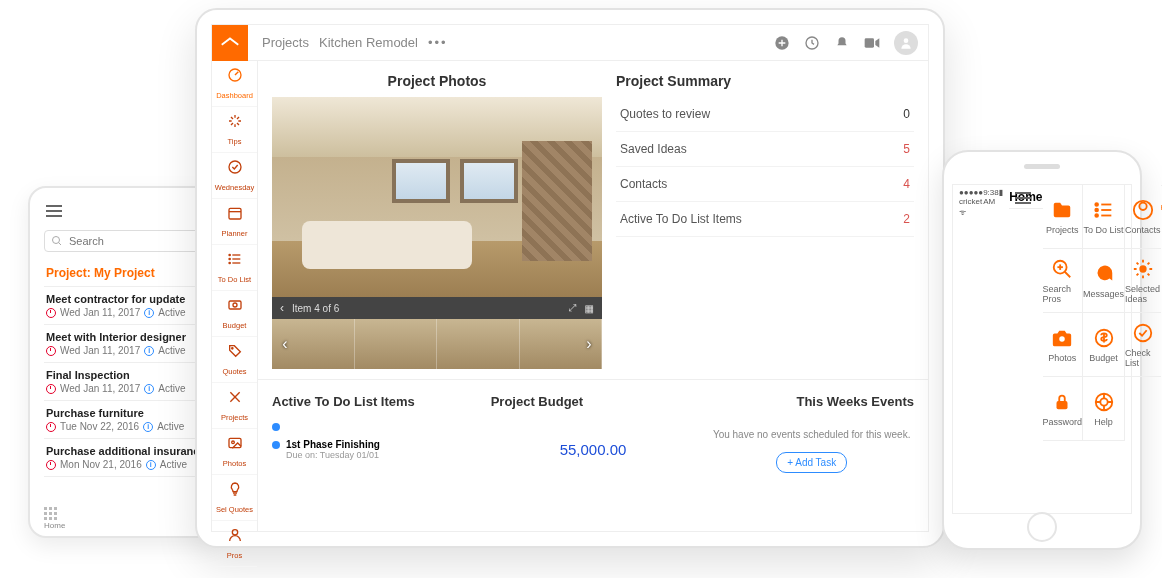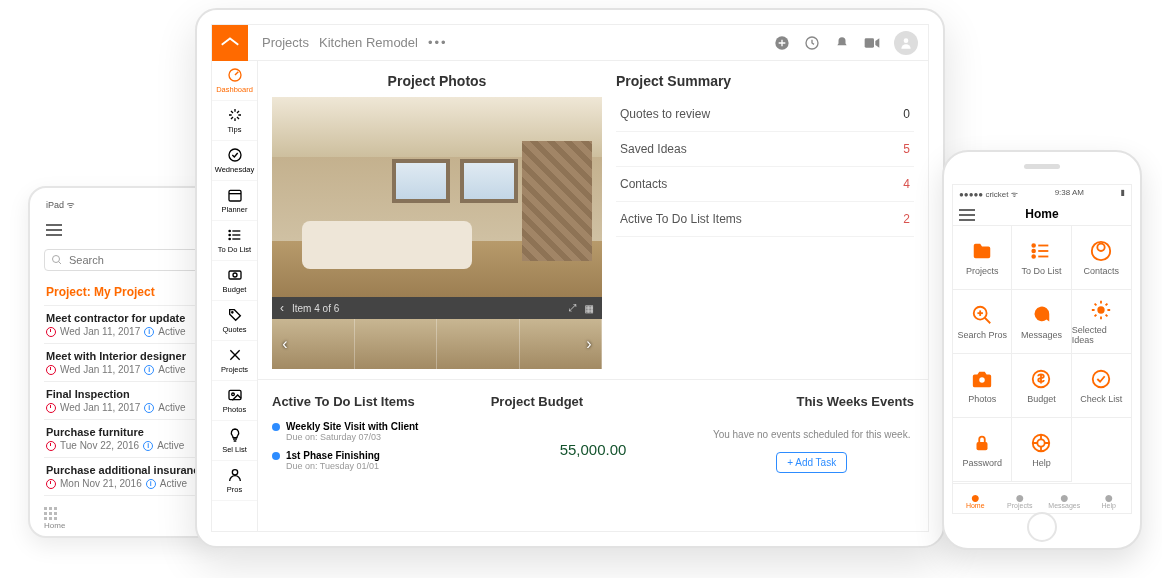--- a/index.html
+++ b/index.html
@@ -41,24 +41,24 @@
   .topbar{ height:36px; display:flex; align-items:center; border-bottom:1px solid #eee;}
   .logo-sq{ width:36px;height:36px; background:#ff6a00; display:flex; align-items:center; justify-content:center;}
   .logo-sq svg{stroke:#fff;}
   .crumbs{ display:flex; align-items:center; gap:10px; padding-left:14px; font-size:13px; color:#888;}
   .top-icons{ margin-left:auto; display:flex; align-items:center; gap:14px; padding-right:10px; color:#888;}
   .top-icons .ic{width:16px;height:16px;display:flex;align-items:center;justify-content:center;}
   .avatar-c{width:24px;height:24px;border-radius:50%;background:#ddd;display:flex;align-items:center;justify-content:center;}
 
   .body-split{ flex:1; display:flex; min-height:0;}
   .rail{ width:46px; border-right:1px solid #eee; display:flex; flex-direction:column;}
-  .rail-item{ flex:none; padding:6px 0; text-align:center; color:#000000; border-bottom:1px solid #f5f5f5;}
+  .rail-item{ flex:none; padding:6px 0; text-align:center; color:#c2410c; border-bottom:1px solid #f5f5f5;}
   .rail-item.active{color:#ff6a00;}
   .rail-item .ri{ height:16px; display:flex; align-items:center; justify-content:center;}
-  .rail-item .rl{ font-size:7.5px; margin-top:2px;}
+  .rail-item .rl{ font-size:7.5px; margin-top:8px;}
 
   .main{ flex:1; display:flex; flex-direction:column; min-width:0;}
   .row-top{ display:flex; gap:14px; padding:12px 14px 0;}
   .photos-col{ width:330px;text-align:center;}
   .section-h{ font-size:14px; font-weight:600; color:#333; margin-bottom:8px;}
   .big-photo{ width:330px; height:200px; background:linear-gradient(#bca67f,#d7cbb1); position:relative; overflow:hidden;}
   
   .big-photo .ceil{position:absolute;inset:0 0 auto 0;height:30%;background:linear-gradient(#efe7d6,#cdbf9e);}
   .big-photo .floor{position:absolute;inset:auto 0 0 0;height:28%;background:linear-gradient(#b79a6b,#9c7e52);}
   .big-photo .win{position:absolute;top:62px;width:58px;height:44px;background:linear-gradient(#dfeaf2,#c3d6e6);border:4px solid #867259;}
@@ -75,35 +75,35 @@
   .sum-row{ display:flex; justify-content:space-between; padding:10px 4px; border-bottom:1px solid #f2f2f2; font-size:12px; color:#555;}
   .sum-row .v{color:#333;}
   .sum-row .v.red{color:#d9534f;}
 
   .row-bottom{ display:flex; gap:14px; padding:14px; border-top:1px solid #eee; margin-top:10px;}
   .panel{ flex:1;}
   .panel .section-h{font-size:13px;}
   .todo-line{ display:flex; align-items:flex-start; gap:6px; font-size:10px; padding:4px 0;}
   .dot-blue{width:8px;height:8px;border-radius:50%;background:#2d8cff;flex:none;margin-top:2px;}
   .todo-line .due{color:#999;font-size:9px;}
-  .budget-val{ text-align:center; font-size:15px; color:#14532d; padding:24px 0;}
+  .budget-val{ text-align:center; font-size:15px; color:#1d4ed8; padding:24px 0;}
   .events{ text-align:center;}
   .events .msg{font-size:10px;color:#888;padding:12px 0;}
-  .add-task{ display:inline-block; border:1px solid #2d8cff; color:#2d8cff; font-size:10px; padding:4px 10px; border-radius:4px;}
+  .add-task{ display:inline-block; border:1px solid #2d8cff; color:#2d8cff; font-size:10px; padding:4px 10px; border-radius:10px;}
 
   
   .phone{
     position:absolute; right:20px; top:150px; width:200px; height:400px;
     border:2px solid #e2e2e2; border-radius:26px; background:#fff;
     box-shadow:0 12px 30px rgba(0,0,0,.12);
     padding:32px 8px 8px;
   }
   .phone::before{content:'';position:absolute;top:12px;left:50%;transform:translateX(-50%);width:36px;height:5px;border-radius:3px;background:#ddd;}
   .phone-home-btn{position:absolute;bottom:6px;left:50%;transform:translateX(-50%);width:30px;height:30px;border:2px solid #e5e5e5;border-radius:50%;}
-  .phone-screen{border:1px solid #eee;height:330px;display:flex;flex-direction:column;}
+  .phone-screen{border:1px solid #eee;height:330px;display:flex;flex-direction:row;}
   .ph-status{display:flex;justify-content:space-between;font-size:8px;padding:3px 6px;color:#555;}
   .ph-head{display:flex;align-items:center;justify-content:center;position:relative;height:24px;border-bottom:1px solid #eee;}
   .ph-head .hb{position:absolute;left:6px;top:4px;}
   .ph-title{font-size:12px;font-weight:600;}
   .ph-grid{flex:1;display:grid;grid-template-columns:repeat(3,1fr);grid-auto-rows:64px;}
   .ph-tile{border-right:1px solid #eee;border-bottom:1px solid #eee;display:flex;flex-direction:column;align-items:center;justify-content:center;gap:4px;}
   .ph-tile:nth-child(3n){border-right:none;}
   .ph-tile .pi{color:#ff6a00;height:22px;display:flex;align-items:center;justify-content:center;}
   .ph-tile .pl{font-size:9px;color:#666;}
   .ph-tabs{height:30px;display:flex;border-top:1px solid #eee;}
@@ -111,21 +111,20 @@
   .ph-tab.active{color:#ff6a00;}
   .ph-tab .ti{height:12px;}
   .ph-tab .tl{font-size:7px;}
 
   svg{display:block;}
 </style>
 </head>
 <body>
 
 <div class="ipad">
-  <div class="ipad-status">iPad  ᯤ</div>
   <div class="ipad-top">
     <div class="hamburger">
         <span></span>
         <span></span>
         <span></span>
       </div>
   </div>
   <div class="search-box">
     <svg width="12" height="12" viewBox="0 0 24 24" fill="none" stroke="#aaa" stroke-width="2">
         <circle cx="10" cy="10" r="7"></circle>
@@ -330,21 +329,21 @@
             </div>
             <div class="rl">Photos</div>
           </div>
           <div class="rail-item">
             <div class="ri">
               <svg width="16" height="16" viewBox="0 0 24 24" fill="none" stroke="currentColor" stroke-width="2">
                 <path d="M9 18h6M10 21h4"></path>
                 <path d="M12 3a6 6 0 0 0-4 10c1 1 1 2 1 3h6c0-1 0-2 1-3a6 6 0 0 0-4-10z"></path>
               </svg>
             </div>
-            <div class="rl">Sel List</div>
+            <div class="rl">Sel Quotes</div>
           </div>
           <div class="rail-item">
             <div class="ri">
               <svg width="16" height="16" viewBox="0 0 24 24" fill="none" stroke="currentColor" stroke-width="2">
                 <circle cx="12" cy="8" r="4"></circle>
                 <path d="M4 21a8 8 0 0 1 16 0"></path>
               </svg>
             </div>
             <div class="rl">Pros</div>
           </div>
@@ -401,24 +400,20 @@
               </div>
           </div>
         </div>
 
         <div class="row-bottom">
           <div class="panel">
             <div class="section-h">Active To Do List Items</div>
             <div id="todo-list">
                 <div class="todo-line">
                   <span class="dot-blue"></span>
-                  <div>
-                    <div style="font-weight:600;">Weekly Site Visit with Client</div>
-                    <div class="due">Due on: Saturday 07/03</div>
-                  </div>
                 </div>
                 <div class="todo-line">
                   <span class="dot-blue"></span>
                   <div>
                     <div style="font-weight:600;">1st Phase Finishing</div>
                     <div class="due">Due on: Tuesday 01/01</div>
                   </div>
                 </div>
               </div>
           </div>

